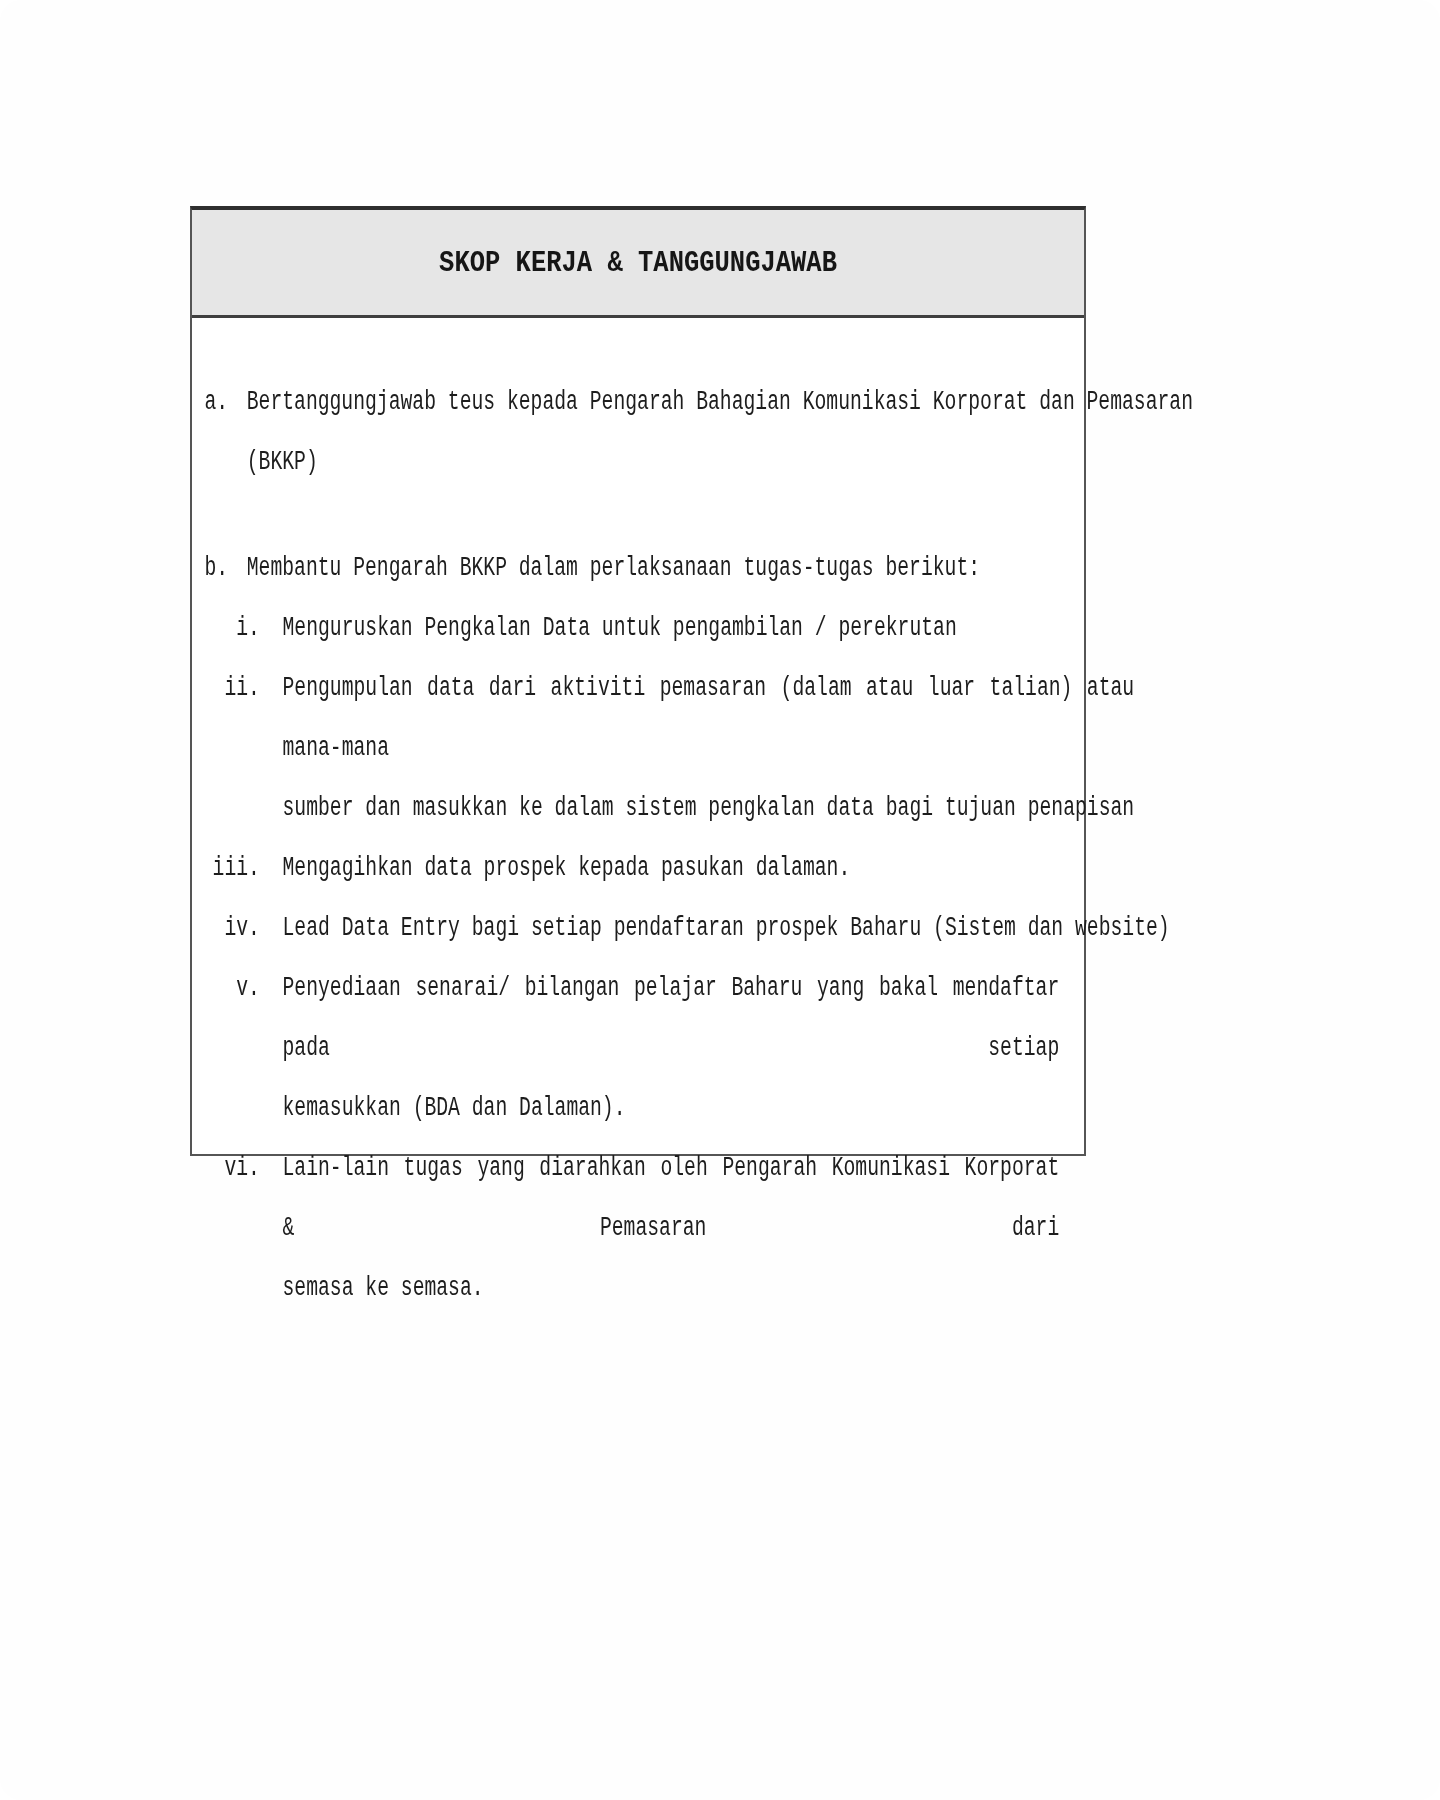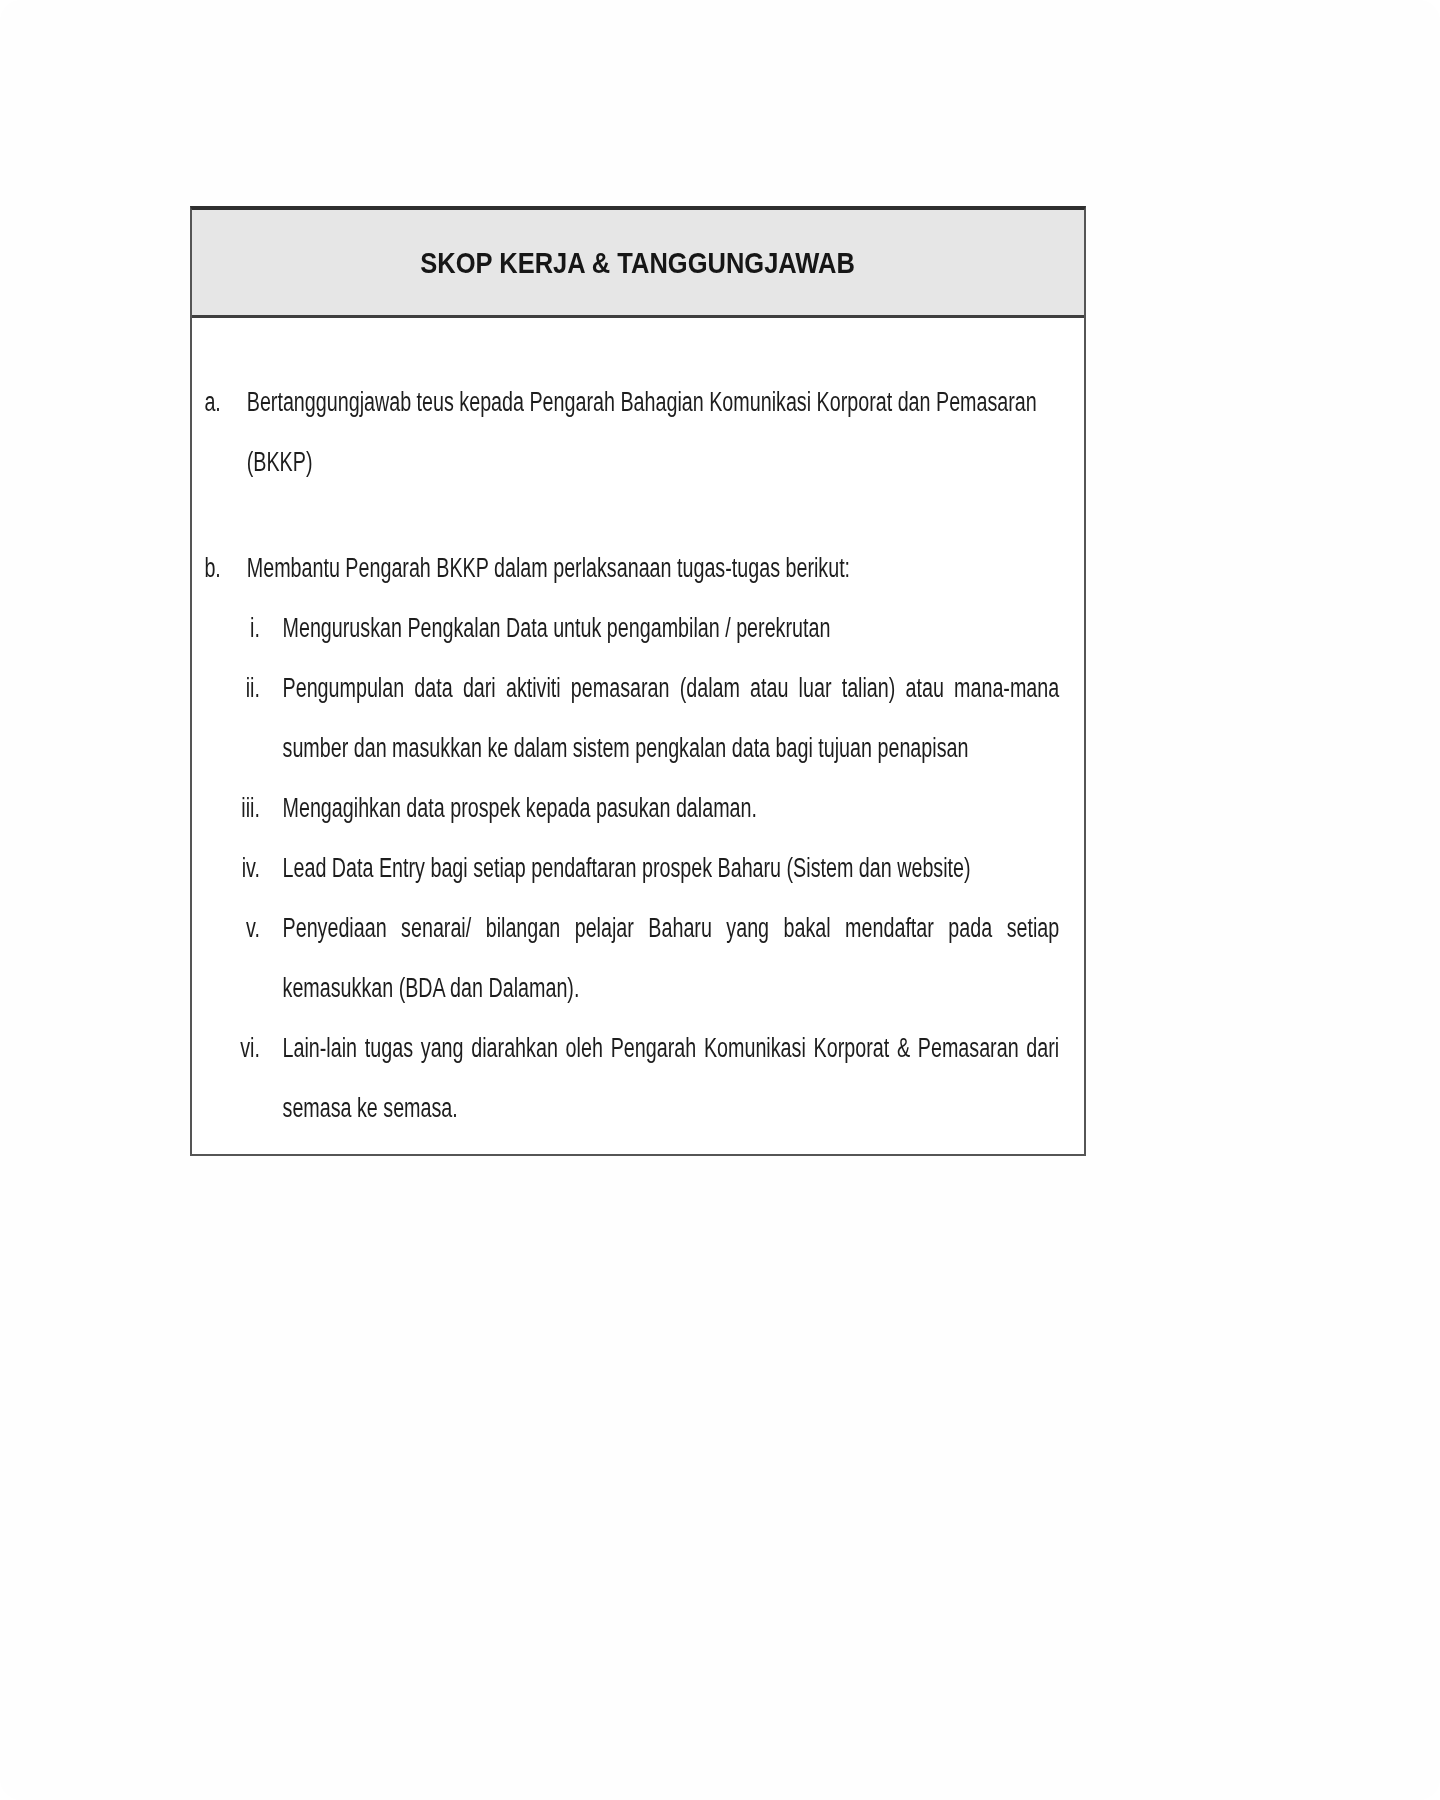--- a/index.html
+++ b/index.html
@@ -1,21 +1,21 @@
 <!DOCTYPE html>
 <html><head>
 <meta charset="utf-8">
 <style>
   html, body { margin: 0; padding: 0; background: #ffffff; }
   .page {
     position: relative;
     width: 1440px;
     height: 1800px;
     background: #fefefe;
-    font-family: Liberation Sans, sans-serif;
+    font-family: Liberation Mono, monospace;
     color: #1d1d1d;
     overflow: hidden;
     border-radius: 21px;
   }
   .doc-box {
     position: absolute;
     left: 190px;
     top: 206px;
     width: 896px;
     height: 950px;

